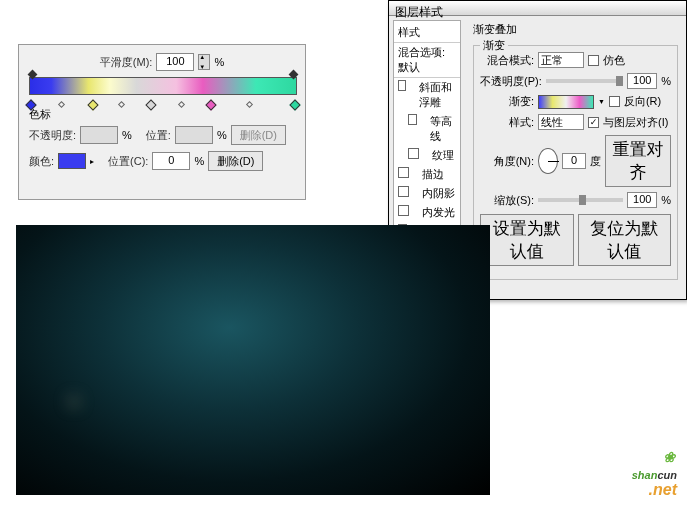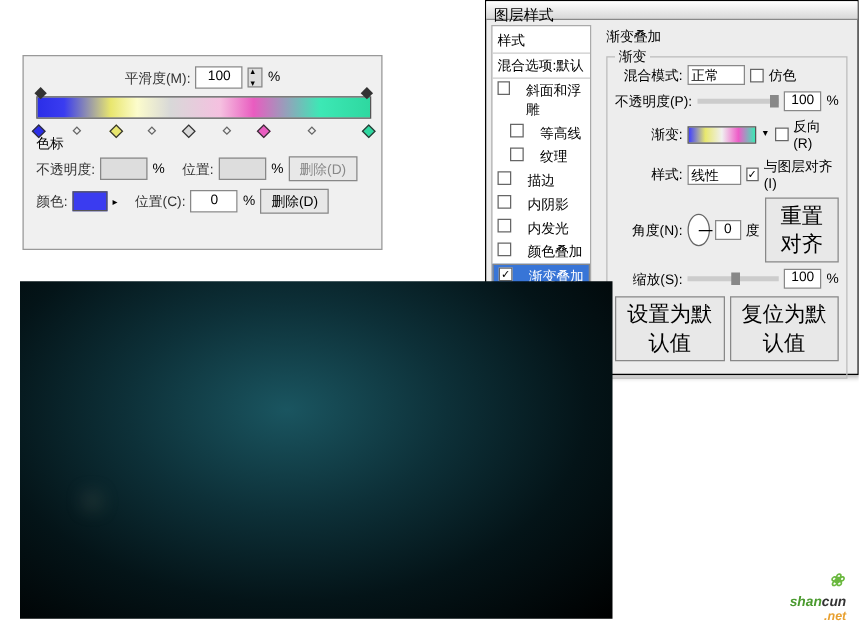--- a/index.html
+++ b/index.html
@@ -24,21 +24,21 @@
 
 .sect-label{font-size:11px;margin:4px 0 3px}
 .btn{border:1px solid #888;background:#e8e8e8;padding:1px 8px;height:20px;color:#888}
 .btn.en{color:#000}
 .sw{width:28px;height:16px;border:1px solid #555;display:inline-block}
 
 
 .ls-dialog{position:absolute;left:388px;top:0;width:299px;height:300px;border:1px solid #000;background:#ededed;box-shadow:2px 2px 4px rgba(0,0,0,.3)}
 .ls-title{background:linear-gradient(#fff,#d8d8d8);border-bottom:1px solid #888;height:15px;padding:3px 6px;font-size:12px}
 .ls-body{display:flex;height:276px}
-.ls-list{width:80px;background:#fff;border:1px solid #aaa;margin:4px;padding:2px 0}
+.ls-list{width:68px;background:#fff;border:1px solid #aaa;margin:4px;padding:2px 0}
 .ls-hdr{padding:2px 4px;font-size:11px;border-bottom:1px solid #ccc}
 .ls-item{display:flex;align-items:flex-start;padding:2px 4px;gap:13px;font-size:11px}
 .ls-item.sel{background:#3875d7;color:#fff}
 .cb{width:11px;height:11px;border:1px solid #666;background:#fff;display:inline-flex;align-items:center;justify-content:center;font-size:8px;line-height:1}
 .cb.on:before{content:"✓";color:#000;font-size:9px}
 .ls-item.sel .cb.on:before{color:#000}
 .ls-item.sel .cb{background:#fff}
 
 .ls-right{flex:1;padding:6px 8px}
 .grp{border:1px solid #bbb;padding:6px 6px 8px;position:relative;margin-top:8px}
@@ -51,21 +51,21 @@
 .angdial:after{content:"";position:absolute;left:50%;top:50%;width:11px;height:1px;background:#000;transform-origin:left}
 .tiny{width:30px;height:16px;border:1px solid #888;background:#fff;text-align:center}
 .sbtn{border:1px solid #888;background:#e8e8e8;padding:2px 6px;font-size:17px}
 
 
 .preview{position:absolute;left:16px;top:225px;width:474px;height:270px;background:radial-gradient(ellipse at 45% 38%,#1a5560 0%,#0d3038 35%,#041418 65%,#000 100%);overflow:hidden}
 .txt{position:absolute;left:54px;top:88px;font-size:100px;font-weight:400;font-family:Arial,sans-serif;letter-spacing:-6px;filter:blur(8px)}
 .c1{color:#d850d8}.c2{color:#5a72e0}.c3{color:#d8d850}.c4{color:#4860d0}.c5{color:#d85858}.c6{color:#48c888}
 
 .logo{position:absolute;right:10px;bottom:8px;font-size:24px;font-weight:bold;font-style:italic}
-.logo .g{color:#4a9a2e}.logo .k{color:#333}.logo .o{color:#e8a030;font-size:10px;display:block;text-align:right;margin-top:-4px}
+.logo .g{color:#4a9a2e}.logo .k{color:#333}.logo .o{color:#e8a030;font-size:16px;display:block;text-align:right;margin-top:-4px}
 .leaf{color:#6ab83e;font-size:14px;position:absolute;top:-8px;right:2px}
 </style>
 </head>
 <body>
 
 <div class="grad-panel">
   <div class="row" style="justify-content:center">
     <label>平滑度(M):</label>
     <span class="num">100</span>
     <span class="stepper"></span>

